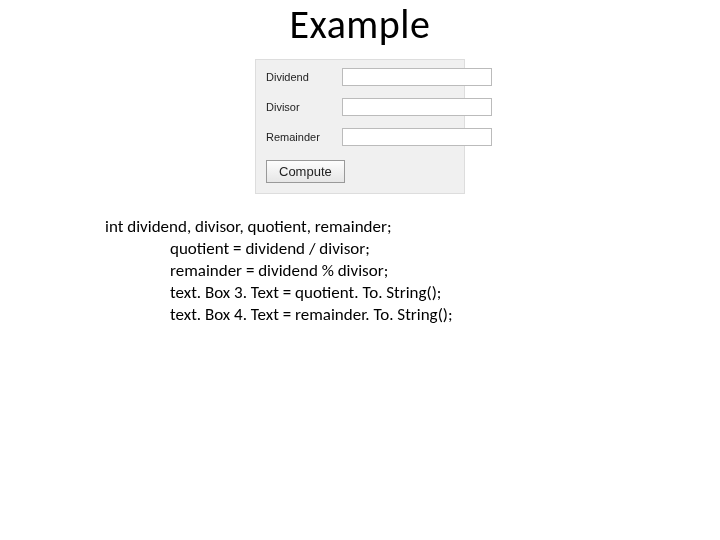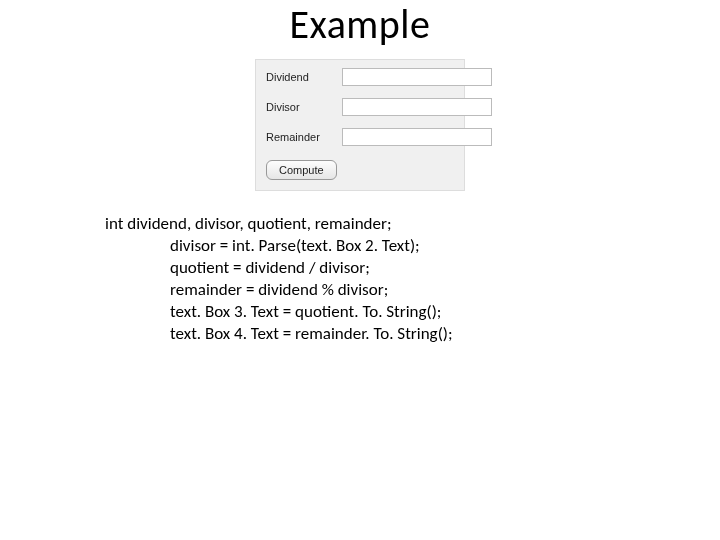--- a/index.html
+++ b/index.html
@@ -48,26 +48,26 @@
     flex: 1;
     height: 18px;
     background: #fff;
     border: 1px solid #bbb;
     box-sizing: border-box;
     font-size: 11px;
     padding: 0 3px;
   }
   .compute-btn {
     display: inline-block;
-    font-size: 11px;
+    font-size: 13px;
     font-family: "Segoe UI", Tahoma, sans-serif;
     padding: 3px 12px;
     background: linear-gradient(#fdfdfd, #e6e6e6);
     border: 1px solid #999;
-    border-radius: 6px;
+    border-radius: 0;
     cursor: pointer;
     color: #222;
     margin-top: 2px;
   }
   .code-block {
     margin-left: 105px;
     margin-top: 22px;
     font-size: 17px;
     line-height: 1.3;
     font-family: Calibri, Arial, sans-serif;
@@ -101,21 +101,20 @@
     </div>
     <div class="form-row">
       <div class="form-label">Remainder</div>
       <input class="form-input" value="" style="">
     </div>
     <button class="compute-btn">Compute</button>
   </div>
 
   <div class="code-block">
     <div>int dividend, divisor, quotient, remainder;</div>
-    <div class="code-indent">divisor = int. Parse(text. Box 2. Text);</div>
     <div class="code-indent">quotient = dividend / divisor;</div>
     <div class="code-indent">remainder = dividend % divisor;</div>
     <div class="code-indent">text. Box 3. Text = quotient. To. String();</div>
     <div class="code-indent">text. Box 4. Text = remainder. To. String();</div>
   </div>
 
 
 </div>
 
 </body></html>

